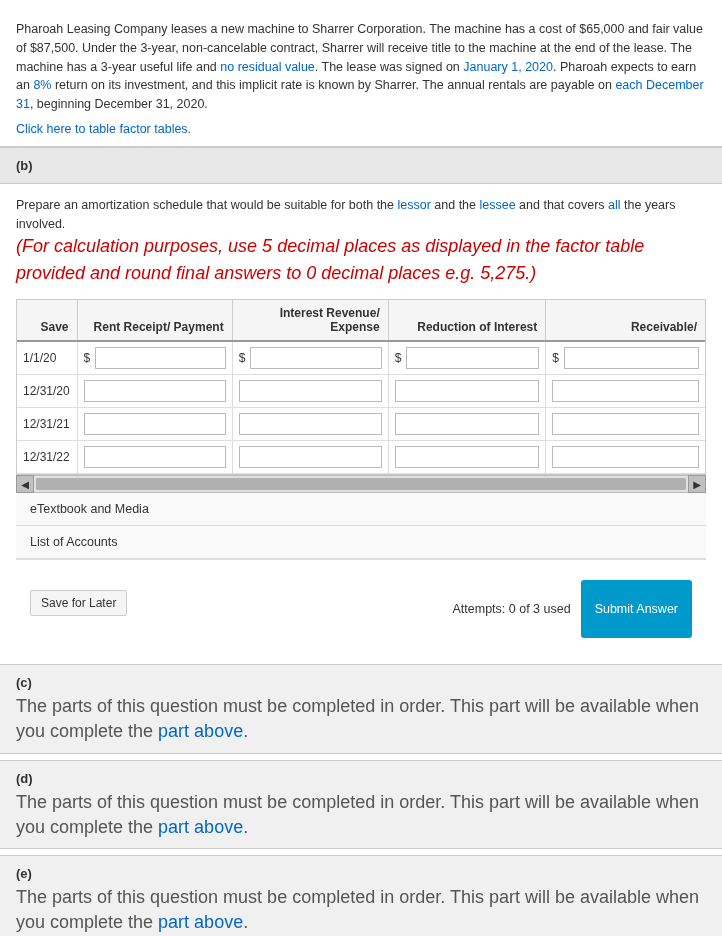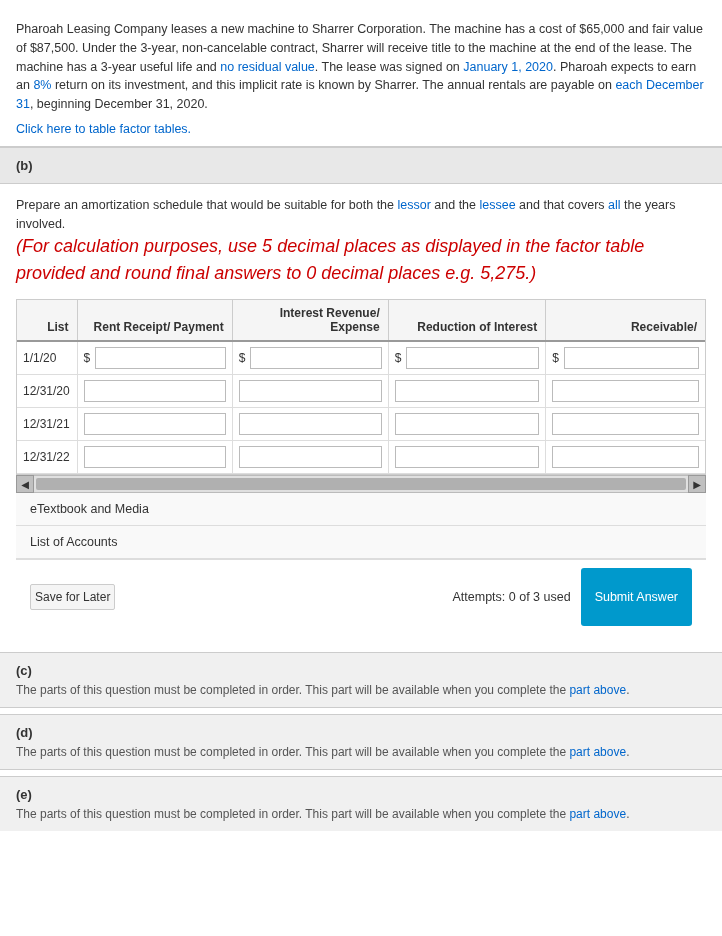--- a/index.html
+++ b/index.html
@@ -168,21 +168,21 @@
       align-items: center;
       justify-content: space-between;
       padding: 8px 14px;
       background: #fff;
       border-top: 1px solid #ddd;
     }
 
     .save-later-btn {
       border: 1px solid #ccc;
       background: #f5f5f5;
-      padding: 5px 4px;
+      padding: 5px 10px;
       font-size: 12px;
       cursor: pointer;
       color: #333;
       border-radius: 2px;
     }
 
     .attempts-text {
       font-size: 12.5px;
       color: #333;
       margin-right: 10px;
@@ -194,35 +194,36 @@
       border: none;
       padding: 22px 14px;
       font-size: 12.5px;
       cursor: pointer;
       border-radius: 3px;
     }
 
     .footer-right {
       display: flex;
       align-items: center;
+      margin-top: 12px;
     }
 
     .section-locked {
       background: #f0f0f0;
       padding: 10px 16px 8px 16px;
       border-top: 1px solid #ccc;
     }
     .locked-part-label {
       font-size: 13px;
       font-weight: bold;
       color: #333;
       margin-bottom: 4px;
     }
     .locked-text {
-      font-size: 12px;
+      font-size: 18px;
       color: #555;
       line-height: 1.4;
     }
     .locked-text .highlight-blue {
       color: #0066cc;
     }
 
     .divider {
       height: 1px;
       background: #ccc;
@@ -245,21 +246,21 @@
 <div class="part-b-content">
   <div class="instructions">
     Prepare an amortization schedule that would be suitable for both the <span class="highlight-blue">lessor</span> and the <span class="highlight-blue">lessee</span> and that covers <span class="highlight-blue">all</span> the years involved.<br>
     <span class="instructions-italic">(For calculation purposes, use 5 decimal places as displayed in the factor table provided and round final answers to 0 decimal places e.g. 5,275.)</span>
   </div>
 
   <div class="amort-table-wrapper">
     <table class="amort-table">
       <thead>
         <tr>
-          <th>List</th>
+          <th>Save</th>
           <th>Rent Receipt/ Payment</th>
           <th>Interest Revenue/ Expense</th>
           <th>Reduction of Interest</th>
           <th>Receivable/</th>
         </tr>
       </thead>
       <tbody>
 
         <tr>
           <td class="date-cell">1/1/20</td>

